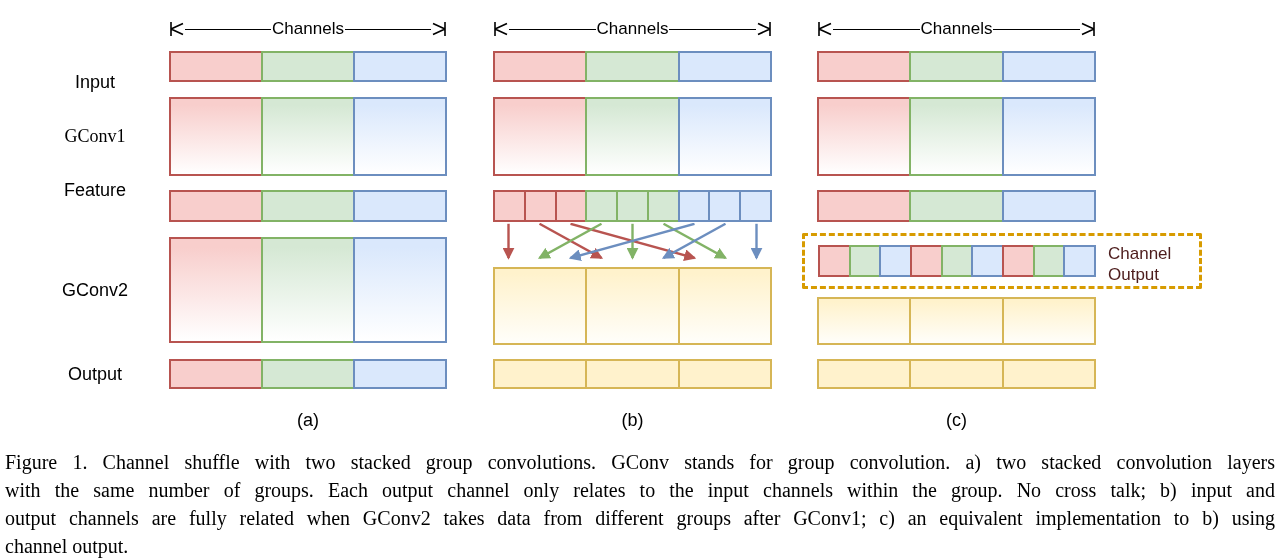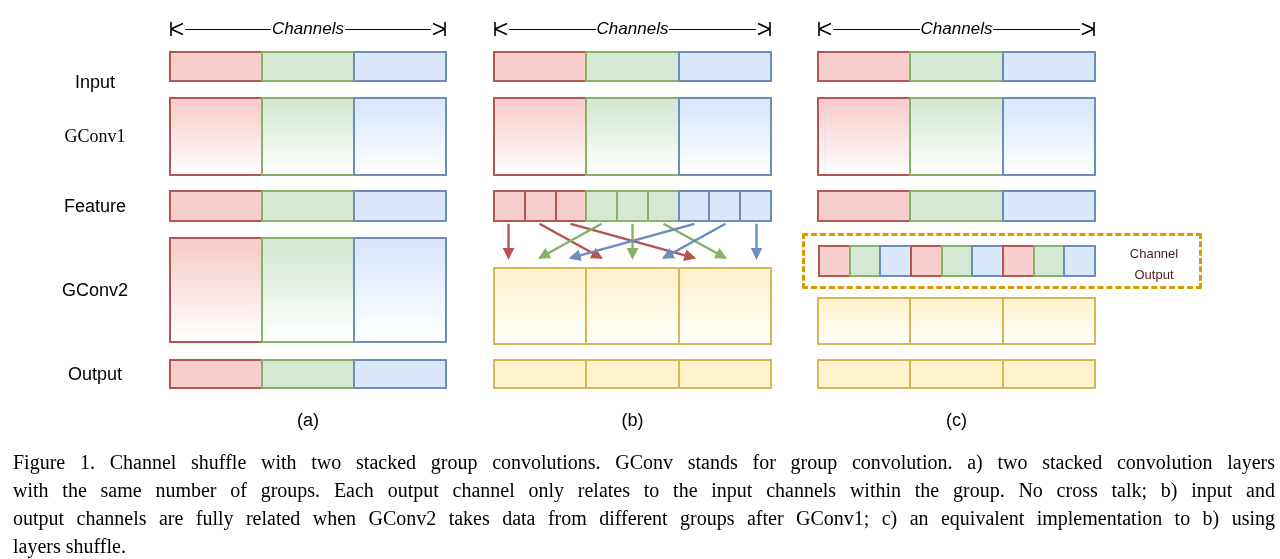--- a/index.html
+++ b/index.html
@@ -4,21 +4,21 @@
 <style>
   html,body{margin:0;padding:0;background:#ffffff;overflow:hidden;}
   #page{position:relative;width:1280px;height:559px;background:#ffffff;
         font-family:"Liberation Sans",sans-serif;color:#000;}
   .abs{position:absolute;box-sizing:border-box;}
 
   
   .row-label{left:30px;width:130px;text-align:center;font-size:18px;color:#000;}
 
   
-  .ch-header{display:flex;align-items:center;height:16px;font-style:italic;}
+  .ch-header{display:flex;align-items:center;height:16px;}
   .ch-header svg{flex:0 0 16px;display:block;}
   .ch-line{flex:1;height:0;border-top:1.8px solid #000;}
   .ch-text{font-size:17px;padding:0 1px;white-space:nowrap;}
 
   
   .segrow{display:flex;}
   .seg{flex:1;border:2px solid;}
   .seg + .seg{margin-left:-2px;}
   .seg-red{border-color:var(--red-stroke);background:var(--red-fill);}
   .seg-green{border-color:var(--green-stroke);background:var(--green-fill);}
@@ -32,39 +32,39 @@
   .yseg + .yseg{margin-left:-2px;}
   .grad .yseg{background:linear-gradient(180deg,var(--yellow-fill) 6%,#fffefa 100%);}
 
   
   .cells{display:flex;}
   .cell{flex:1;border:2px solid;}
   .cell + .cell{margin-left:-2px;}
 
   
   .shuffle-box{border:3px dashed var(--orange);border-radius:2px;}
-  .shuffle-label{text-align:center;font-size:13px;line-height:21px;color:var(--shuffle-text);}
+  .shuffle-label{font-size:17px;line-height:21px;color:var(--shuffle-text);}
 
   
   .panel-caption{text-align:center;font-size:18px;}
 
   
   #caption{left:5px;top:448px;width:1270px;font-family:"Liberation Serif",serif;
            font-size:20px;line-height:28px;color:#000;}
-  .cap-line{height:28px;white-space:nowrap;margin-left:8px;}
+  .cap-line{height:28px;white-space:nowrap;}
   .cap-line.just{white-space:normal;text-align:justify;text-align-last:justify;}
 </style>
 </head>
 <body>
 
 <div id="page">
 
   <div class="abs row-label" style="top:72px;">Input</div>
   <div class="abs row-label" style="top:126px;font-family:Liberation Serif, serif;">GConv1</div>
-  <div class="abs row-label" style="top:196px;">Feature</div>
+  <div class="abs row-label" style="top:180px;">Feature</div>
   <div class="abs row-label" style="top:280px;">GConv2</div>
   <div class="abs row-label" style="top:364px;">Output</div>
 
   <div class="abs ch-header" style="left:169px;top:21px;width:278px;">
     <svg width="16" height="16" viewBox="0 0 16 16">
         <path d="M2 1 V15 M2 8 L14 2.5 M2 8 L14 13.5" stroke="#000" stroke-width="1.6" fill="none"></path>
       </svg>
     <div class="ch-line"></div>
     <span class="ch-text">Channels</span>
     <div class="ch-line"></div>
@@ -216,16 +216,16 @@
     <div class="yseg"></div>
     <div class="yseg"></div>
     <div class="yseg"></div>
   </div>
   <div class="abs panel-caption" style="left:817px;top:410px;width:279px;">(c)</div>
 
   <div id="caption" class="abs">
     <div class="cap-line just">Figure 1. Channel shuffle with two stacked group convolutions. GConv stands for group convolution. a) two stacked convolution layers</div>
     <div class="cap-line just">with the same number of groups. Each output channel only relates to the input channels within the group. No cross talk; b) input and</div>
     <div class="cap-line just">output channels are fully related when GConv2 takes data from different groups after GConv1; c) an equivalent implementation to b) using</div>
-    <div class="cap-line">layers shuffle.</div>
+    <div class="cap-line">channel output.</div>
   </div>
 
 </div>
 
 </body></html>

